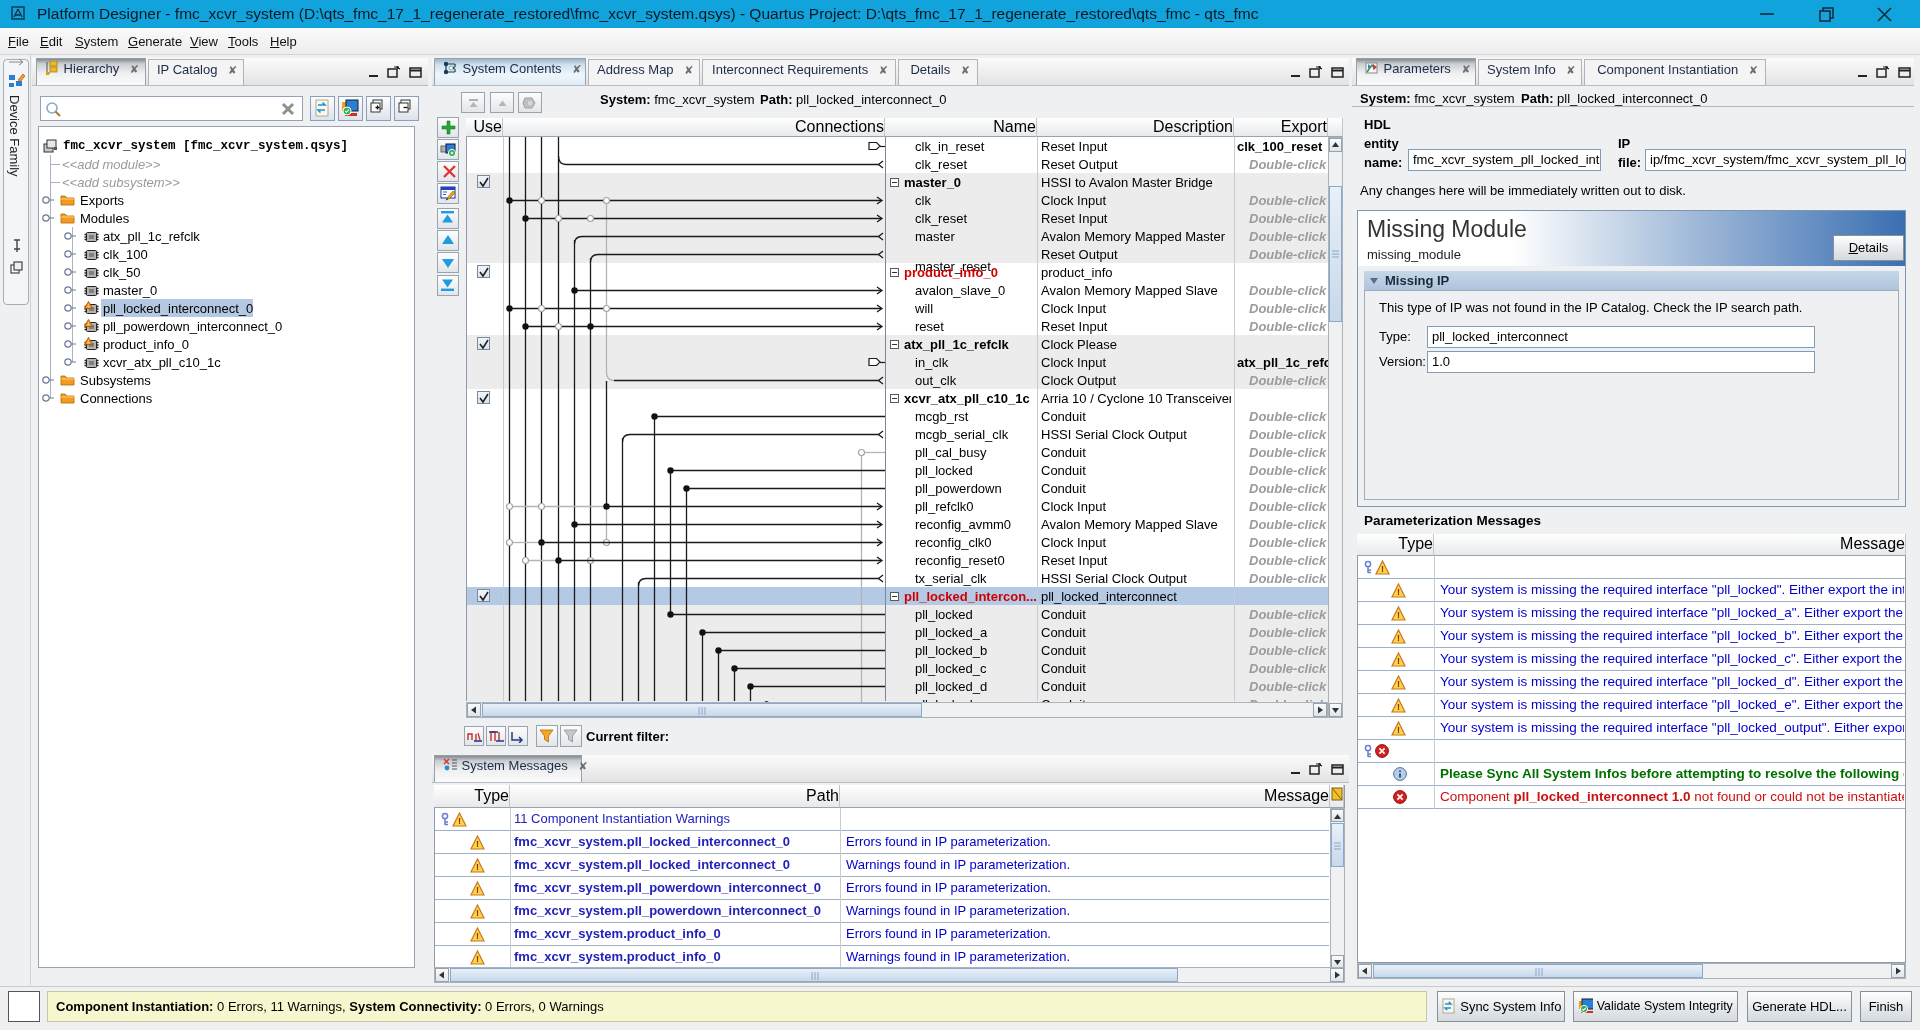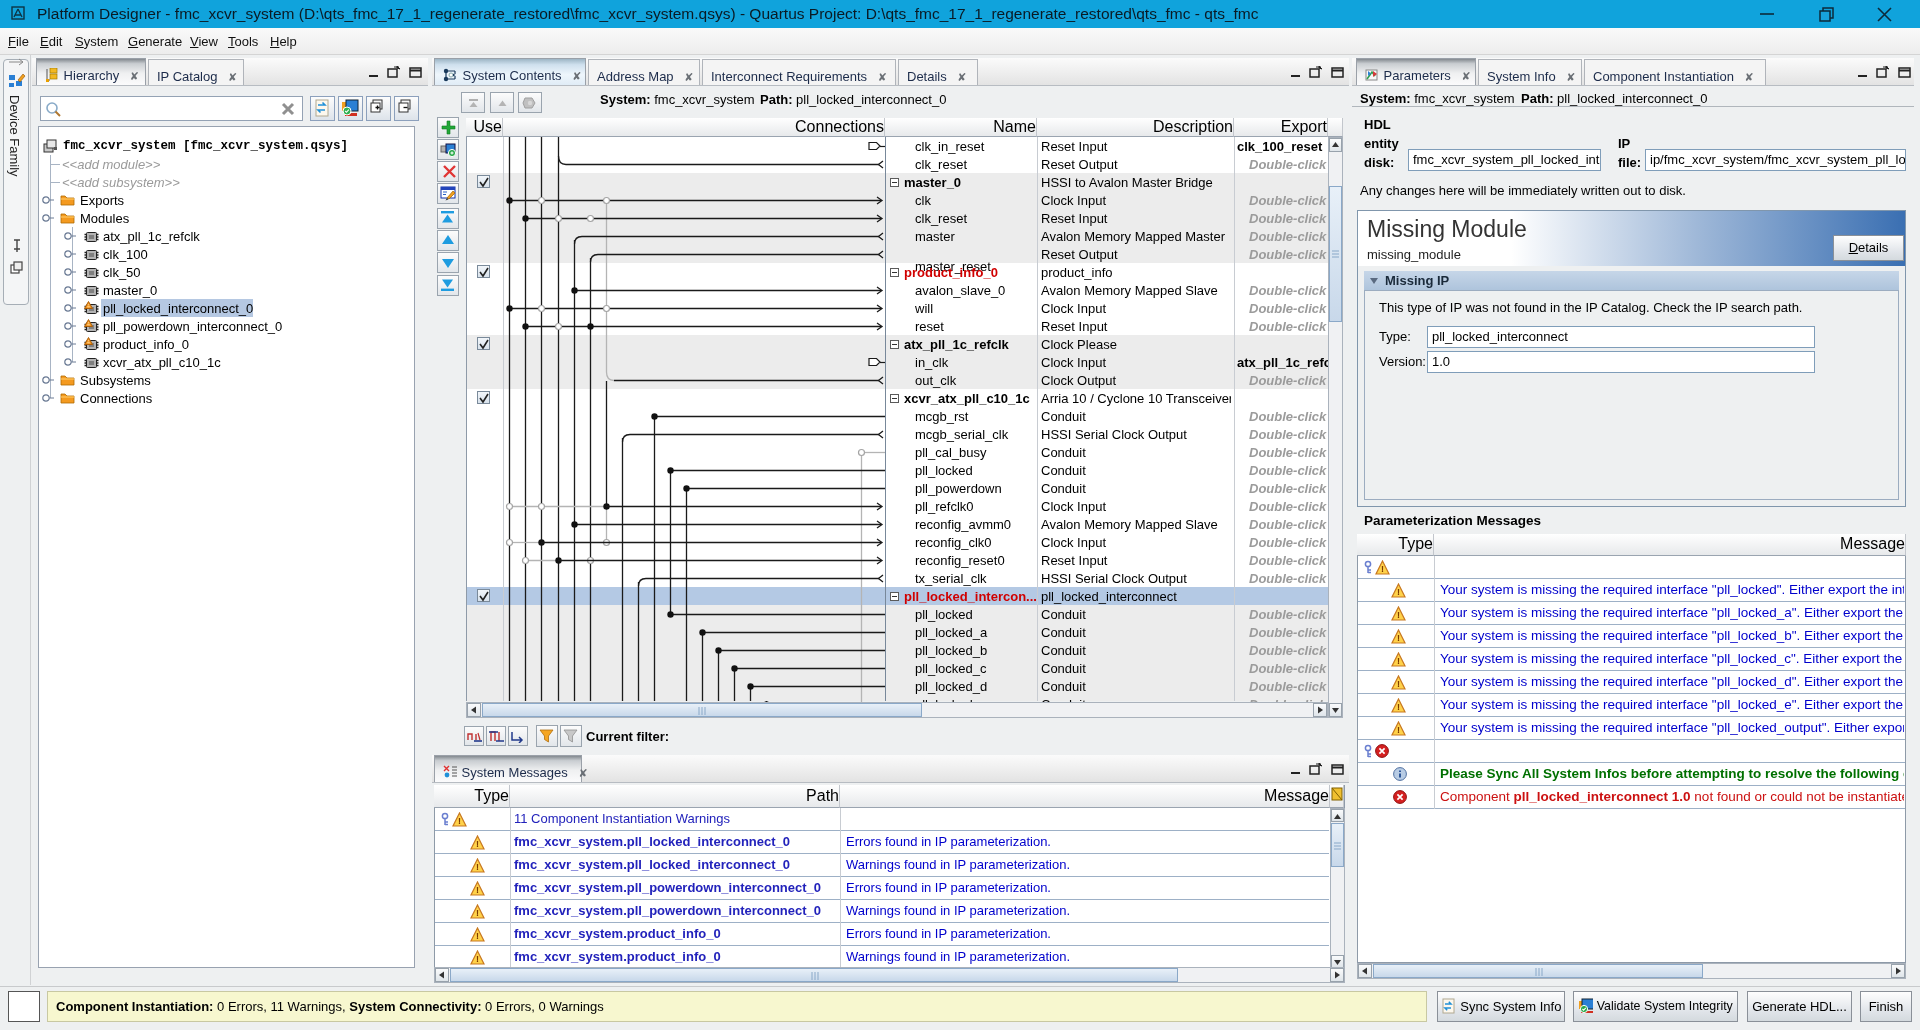--- a/index.html
+++ b/index.html
@@ -4,21 +4,21 @@
 * { margin:0; padding:0; box-sizing:border-box; }
 html,body { width:1920px; height:1030px; overflow:hidden; }
 body { font-family:"Liberation Sans", sans-serif; font-size:13px; background:#eef0f1; position:relative; color:#000; }
 .abs { position:absolute; }
 .titlebar { left:0; top:0; width:1920px; height:28px; background:#10a3dc; }
 .title-txt { position:absolute; left:37px; top:5px; font-size:15.5px; color:#0a1a24; white-space:nowrap; }
 .menubar { left:0; top:28px; width:1920px; height:27px; background:linear-gradient(#fafafa,#ededed); border-bottom:1px solid #d4d4d4; }
 .menu-item { position:absolute; top:34px; font-size:13px; color:#111; }
 .menu-item u { text-decoration:underline; }
 .panel-tabbar { background:linear-gradient(#fbfbfb,#e3e3e3); border-bottom:1px solid #b7bcc2; }
-.tab { position:absolute; top:0; height:27px; border:1px solid #9aa0a8; border-bottom:none; padding:9px 8px 0 8px; font-size:13px; color:#1c2b4a; white-space:nowrap; }
+.tab { position:absolute; top:0; height:27px; border:1px solid #9aa0a8; border-bottom:none; padding:2px 8px 0 8px; font-size:13px; color:#1c2b4a; white-space:nowrap;text-align:right; }
 .tab.gray-active { background:linear-gradient(#83898f, #c9cdd1 18%, #eff0f1 55%, #fbfbfc 100%); }
 .tab.blue-active { background:linear-gradient(#9db5c5, #cfe0ee 22%, #eef6fc 60%, #e0ecf6 100%); }
 .tab.inactive { background:#f4f4f4; border-color:#b0b4ba; }
 .tabx { display:inline-block; color:#6a6f75; font-size:11px; margin-left:7px; letter-spacing:-1px; }
 .treebox { background:#fff; border:1px solid #98a2b0; }
 .searchbox { background:#fff; border:1px solid #94a2b4; }
 .tbtn { position:absolute; width:24px; height:24px; background:linear-gradient(#fdfdfd,#dde3ea); border:1px solid #8ca0bc; }
 .sc-btn { position:absolute; width:22px; height:21px; background:linear-gradient(#fcfcfc,#e2e6ea); border:1px solid #9aa4ae; }
 .gridtable { border:1px solid #8e9aa8; background:#fff; }
 .th { background:linear-gradient(#ffffff,#e7e9eb); border-right:1px solid #c2c6cc; border-bottom:1px solid #9aa4b0; color:#000; text-align:right; position:absolute; font-size:16px; }
@@ -740,21 +740,21 @@
     <rect x="22" y="4" width="9" height="8" fill="none" stroke="#222" stroke-width="1.5"></rect>
     <path d="M28 2 h5 M31 1 l3 3 l-3 -1 z" fill="#222" stroke="#222"></path>
     <rect x="44" y="3" width="11" height="9" fill="none" stroke="#222" stroke-width="1.5"></rect>
     <line x1="44" y1="5.5" x2="55" y2="5.5" stroke="#222" stroke-width="2"></line>
   </svg>
 <div class="abs" style="left:1360px;top:91px;white-space:nowrap;font-size:13px;"><b>System:</b> fmc_xcvr_system</div>
 <div class="abs" style="left:1521px;top:91px;white-space:nowrap;font-size:13px;"><b>Path:</b> pll_locked_interconnect_0</div>
 <div class="abs" style="left:1352px;top:106px;width:562px;height:1px;background:#b0b6bc;"></div>
 <div class="abs" style="left:1364px;top:117px;white-space:nowrap;"><b>HDL</b></div>
 <div class="abs" style="left:1364px;top:136px;white-space:nowrap;"><b>entity</b></div>
-<div class="abs" style="left:1364px;top:155px;white-space:nowrap;"><b>disk:</b></div>
+<div class="abs" style="left:1364px;top:155px;white-space:nowrap;"><b>name:</b></div>
 <div class="abs field" style="left:1408px;top:149px;width:193px;height:22px;">fmc_xcvr_system_pll_locked_inter</div>
 <div class="abs" style="left:1618px;top:136px;white-space:nowrap;"><b>IP</b></div>
 <div class="abs" style="left:1618px;top:155px;white-space:nowrap;"><b>file:</b></div>
 <div class="abs field" style="left:1645px;top:149px;width:261px;height:22px;">ip/fmc_xcvr_system/fmc_xcvr_system_pll_lock</div>
 <div class="abs" style="left:1360px;top:183px;white-space:nowrap;">Any changes here will be immediately written out to disk.</div>
 <div class="abs" style="left:1357px;top:210px;width:549px;height:297px;border:1px solid #8096ac;background:#eef0f1;"></div>
 <div class="abs" style="left:1358px;top:211px;width:547px;height:55px;background:linear-gradient(90deg,#ffffff 0%,#ffffff 28%,#9fb8d8 62%,#3a6fb2 100%);"></div>
 <div class="abs" style="left:1367px;top:216px;white-space:nowrap;font-size:23px;color:#333;">Missing Module</div>
 <div class="abs" style="left:1367px;top:247px;white-space:nowrap;font-size:13px;color:#222;">missing_module</div>
 <div class="abs btn" style="left:1833px;top:235px;width:71px;height:26px;line-height:24px;"><u>D</u>etails</div>

